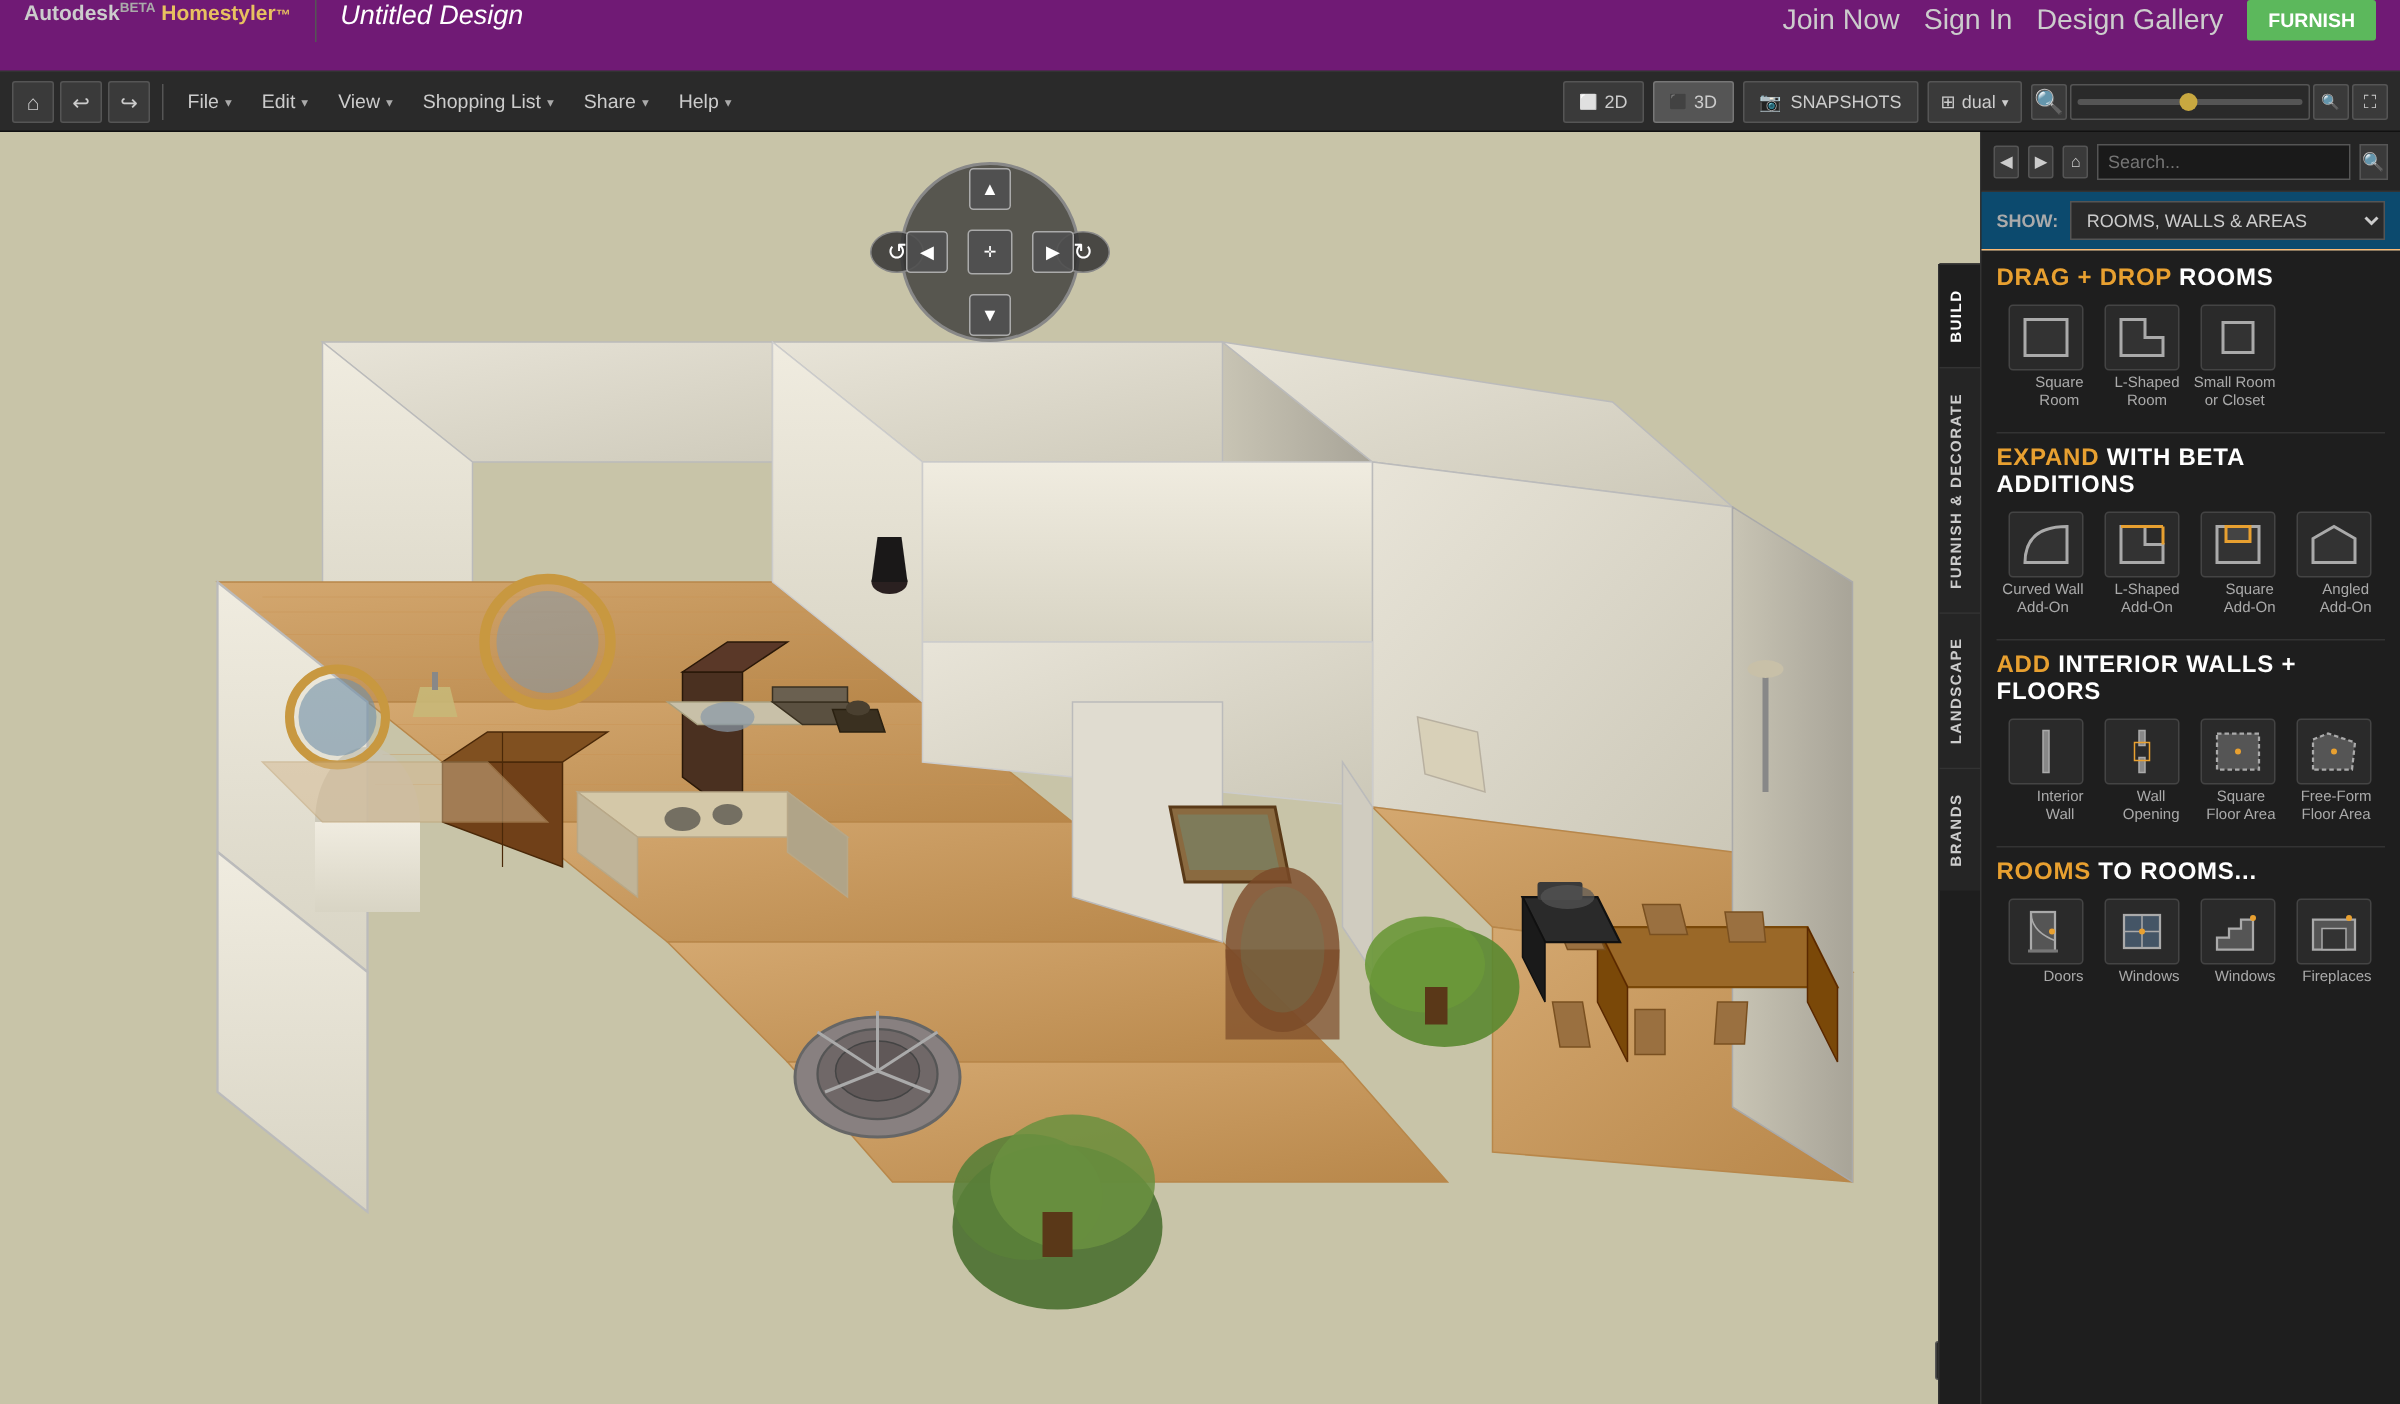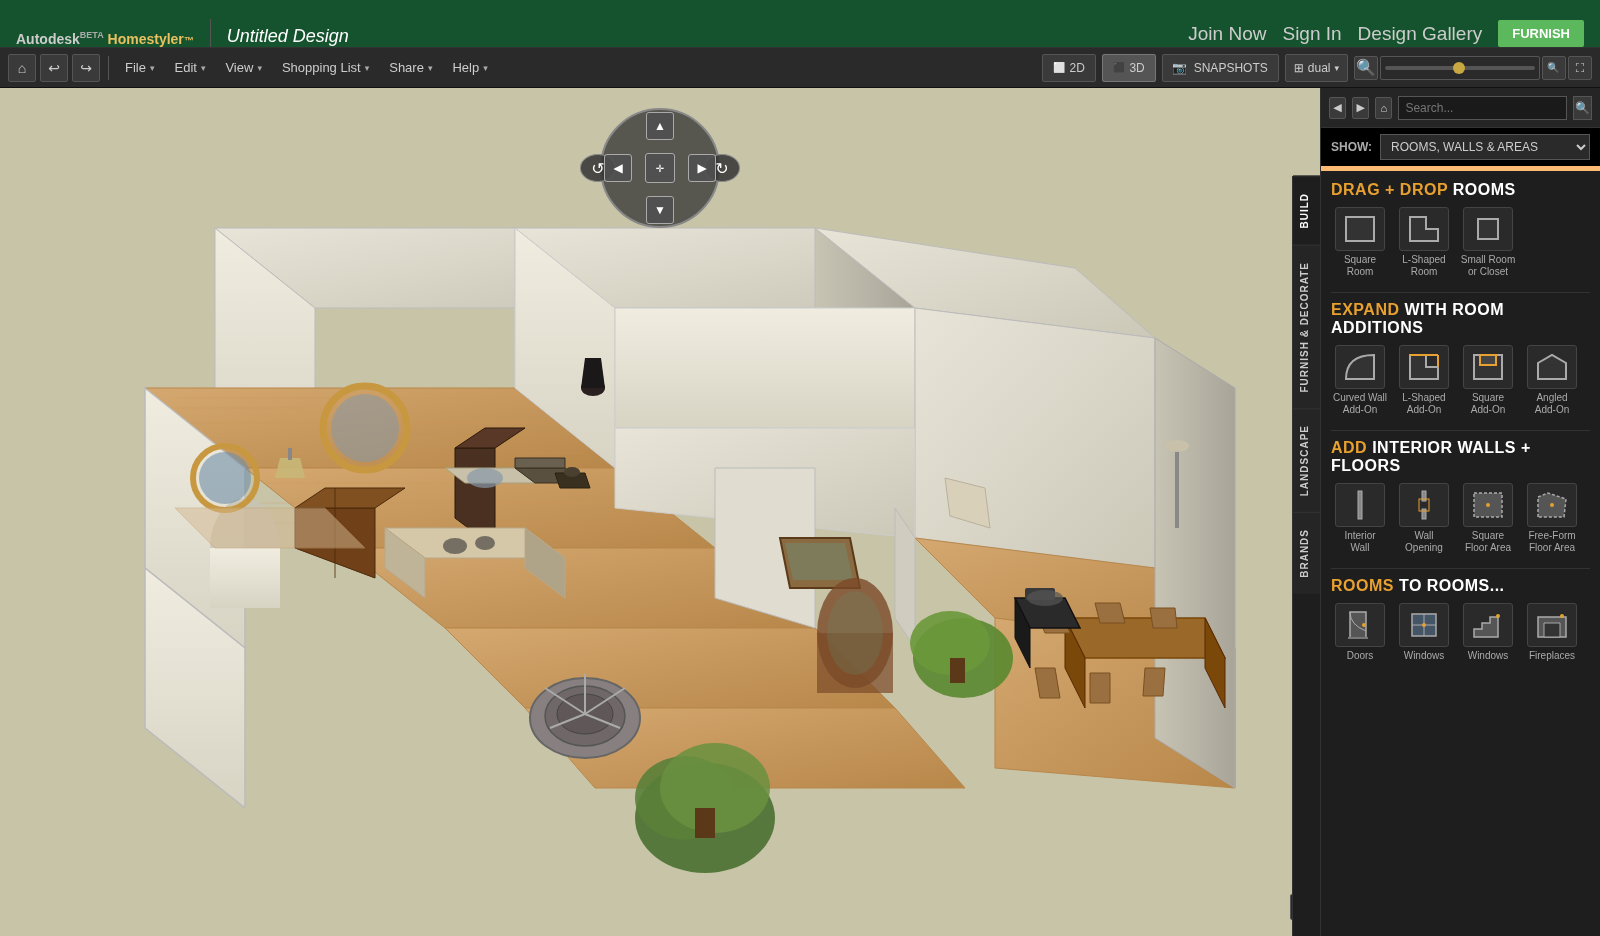--- a/index.html
+++ b/index.html
@@ -1,23 +1,23 @@
 <!DOCTYPE html>
 <html><head>
   <meta charset="utf-8">
   <style>
     * { box-sizing: border-box; margin: 0; padding: 0; }
     body { font-family: Arial, sans-serif; background: #1a1a1a; width: 1600px; height: 936px; overflow: hidden; }
 
     
     #top-bar {
       height: 48px;
-      background: #14532d;
-      display: flex;
-      align-items: flex-end;
+      background: #701a75;
+      display: flex;
+      align-items: flex-start;
       padding: 0 16px;
       border-bottom: 1px solid #333;
     }
     #logo-area {
       display: flex;
       align-items: center;
       gap: 8px;
     }
     #divider-line {
       width: 1px;
@@ -328,22 +328,22 @@
       cursor: pointer;
       display: flex; align-items: center; justify-content: center;
       color: #ccc; font-size: 12px;
     }
 
     
     #show-row {
       display: flex;
       align-items: center;
       padding: 6px 10px;
-      background: #000000;
-      border-bottom: 5px solid #fdba74;
+      background: #0c4a6e;
+      border-bottom: 1px solid #fdba74;
       gap: 8px;
     }
     #show-label { color: #aaa; font-size: 12px; font-weight: bold; }
     #show-dropdown {
       flex: 1;
       height: 26px;
       background: #2a2a2a;
       border: 1px solid #555;
       color: #ccc;
       font-size: 12px;
@@ -372,21 +372,21 @@
 
     .items-grid {
       display: flex;
       flex-wrap: wrap;
       gap: 6px;
       margin-bottom: 14px;
     }
     .item-card {
       display: flex;
       flex-direction: column;
-      align-items: center;
+      align-items: flex-end;
       cursor: pointer;
       width: 58px;
     }
     .item-icon {
       width: 50px; height: 44px;
       background: #2a2a2a;
       border: 1px solid #444;
       border-radius: 3px;
       display: flex; align-items: center; justify-content: center;
       margin-bottom: 3px;
@@ -737,21 +737,21 @@
             <span class="item-label">Small Room<br>or Closet</span>
           </div>
         </div>
       </div>
 
       <div class="section-divider"></div>
 
       <div>
         <div class="section-title">
           <span class="section-orange">EXPAND</span>
-          <span class="section-white"> WITH ROOM ADDITIONS</span>
+          <span class="section-white"> WITH BETA ADDITIONS</span>
         </div>
         <div class="items-grid">
 
           <div class="item-card">
             <div class="item-icon">
               <svg viewBox="0 0 36 32" fill="none" xmlns="http://www.w3.org/2000/svg">
                 <path d="M4,28 Q4,4 32,4 L32,28 Z" stroke="#aaa" stroke-width="2" fill="#333"></path>
               </svg>
             </div>
             <span class="item-label">Curved Wall<br>Add-On</span>

